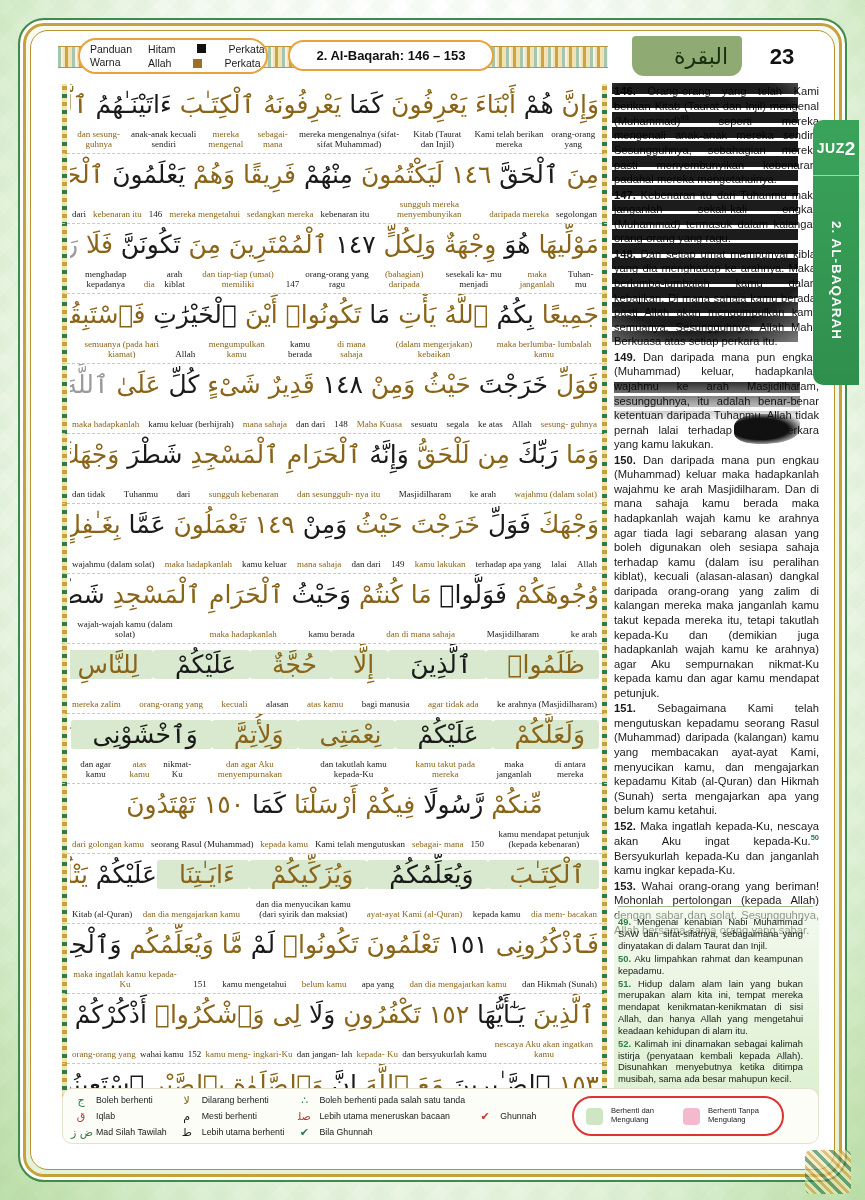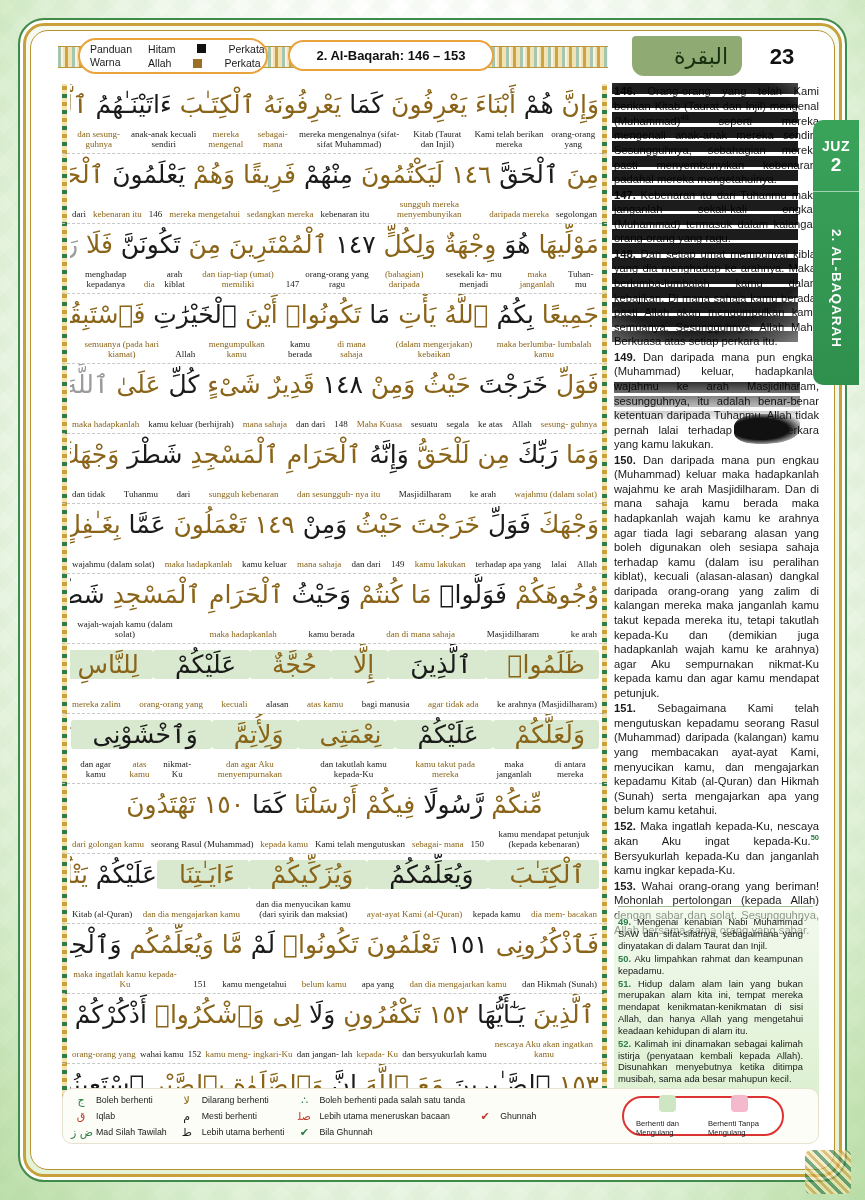--- a/index.html
+++ b/index.html
@@ -187,21 +187,21 @@
 
   
   .juz-tab{
     position:absolute; right:6px; top:120px; width:46px; height:265px;
     background:linear-gradient(180deg,#3aa35a,#2f8f4d);
     border-radius:10px 0 0 10px;
     display:flex; flex-direction:column; align-items:center;
     color:#fff; z-index:8;
   }
   .juz-top{
-    height:72px; width:100%; display:flex; flex-direction:column;
+    height:56px; width:100%; display:flex; flex-direction:row;
     align-items:center; justify-content:center;
     font-family:"Liberation Sans", sans-serif; font-weight:bold;
     border-bottom:1px solid rgba(255,255,255,.55);
   }
   .juz-label{ font-size:14px; letter-spacing:.5px; }
   .juz-num{ font-size:19px; line-height:1; margin-top:1px;}
   .juz-surah{
     flex:1; display:flex; align-items:center; justify-content:center;
     font-family:"Liberation Sans", sans-serif; font-weight:bold; font-size:13.5px;
     writing-mode:vertical-rl; letter-spacing:1px;
@@ -218,21 +218,21 @@
   .lg-item{ display:flex; align-items:center; gap:5px; font-size:8.8px; color:#1a1a1a; white-space:nowrap;}
   .lg-mark{ font-family:"DejaVu Sans", sans-serif; font-size:11px; width:20px; text-align:center; }
   .lg-mark.grn{ color:#2e7d46; } .lg-mark.red{ color:#c0392b; }
   .lg-mark.blk{ color:#1a1a1a; } .lg-mark.gold{ color:#8a6418; }
 
   .lg-right{
     margin-left:auto; margin-right:26px;
     border:2px solid #d33; border-radius:22px; height:40px;
     display:flex; align-items:center; gap:10px; padding:0 12px; background:#fff;
   }
-  .lg-chip{ display:flex; align-items:center; gap:8px;flex-direction:column; }
+  .lg-chip{ display:flex; align-items:center; gap:8px; }
   .chip{ width:17px; height:17px; border-radius:4px; }
   .chip.green{ background:#cfe6c4; }
   .chip.pink{ background:#f5b9cd; }
   .chip-txt{ font-size:7.6px; line-height:1.15; color:#1a1a1a; width:62px; }
 
   .corner-orn{
     position:absolute; right:14px; bottom:6px; width:46px; height:44px;
     background:
       repeating-linear-gradient(45deg,#2e7d46 0 3px,#f3e2b0 3px 6px,#c9a13a 6px 9px,#f3e2b0 9px 12px);
     opacity:.65; border-radius:6px;

